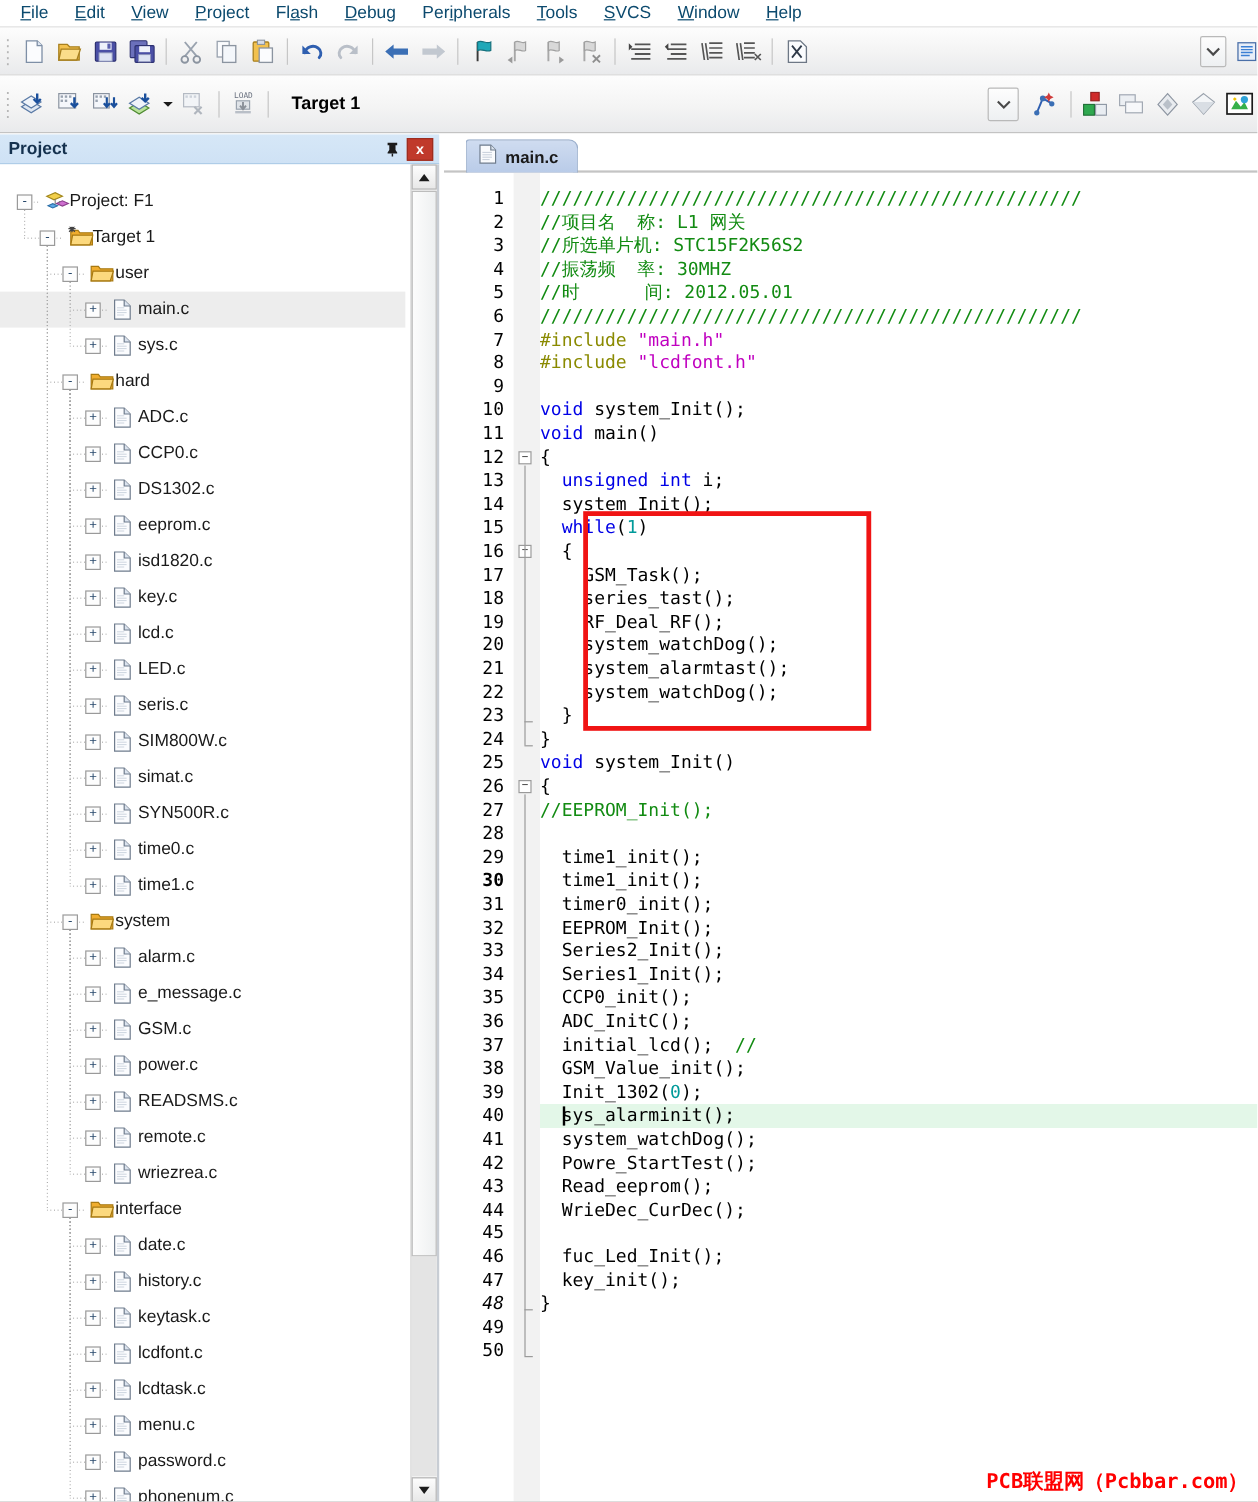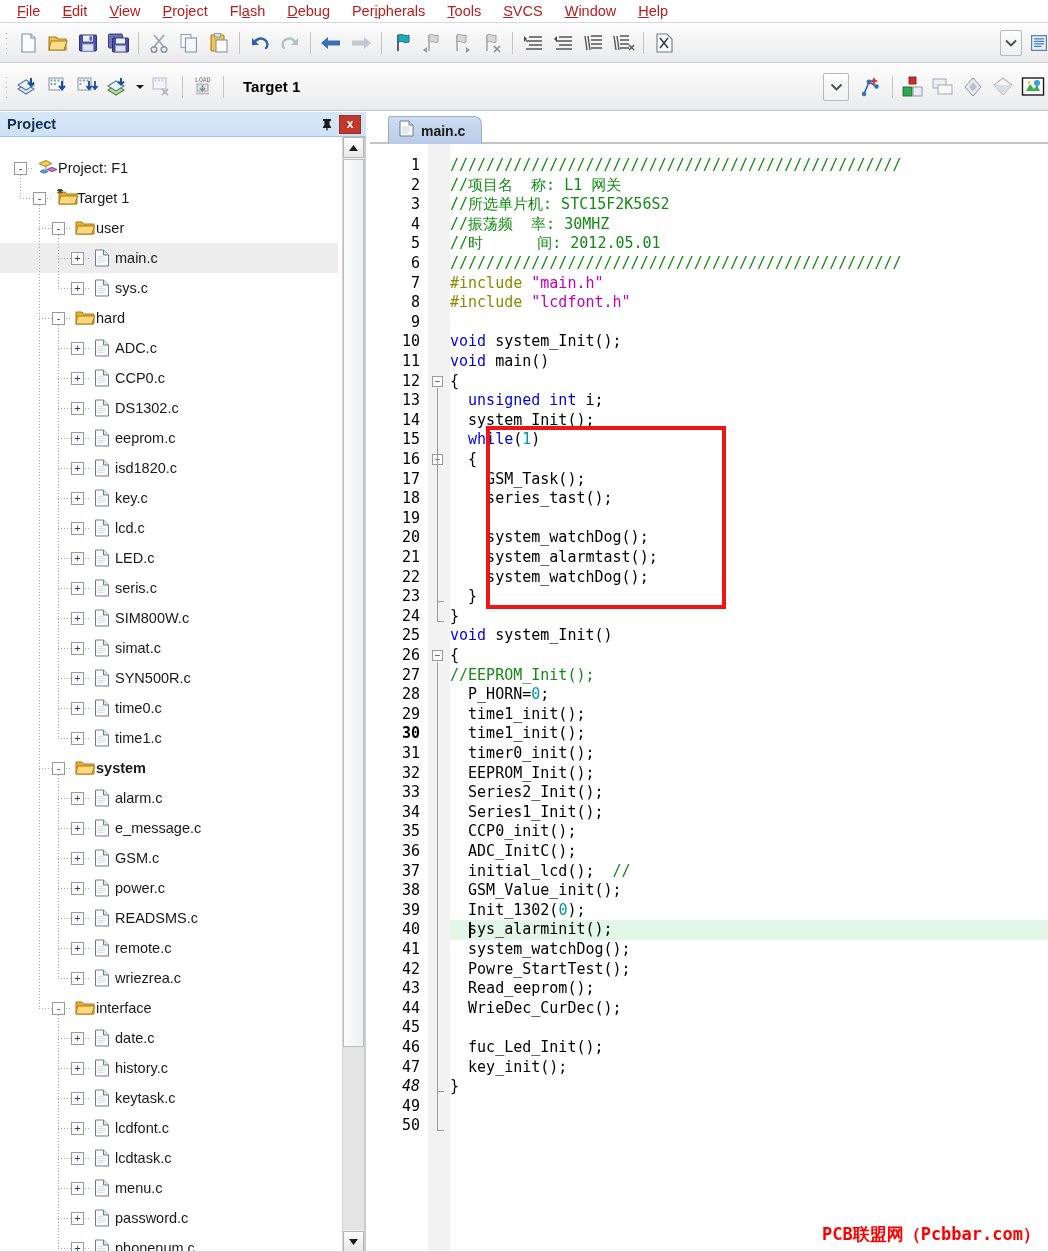--- a/index.html
+++ b/index.html
@@ -13,21 +13,21 @@
   #app { position: relative; width: 1048px; height: 1252px; background:#fff; }
 
   
   .menubar {
     position: absolute; top:0; left:0; width:1048px; height:23px;
     background:#ffffff;
     border-bottom:1px solid #d9d9d9;
     display:flex; align-items:center; padding-left:6px;
   }
   .menu-item {
-    font-size:14.5px; color:#b91c1c; padding:2px 11px; cursor:default;
+    font-size:14.5px; color:#0c4a6e; padding:2px 11px; cursor:default;
     font-family:"Liberation Sans", sans-serif; white-space:nowrap;
   }
   .menu-item .mn { text-decoration: underline; }
 
   
   .toolbar1 {
     position:absolute; top:23px; left:0; width:1048px; height:40px;
     background:linear-gradient(to bottom,#fdfdfd 0%,#f3f3f3 55%,#e9eaec 100%);
     border-bottom:1px solid #cfcfcf;
     display:flex; align-items:center;
@@ -726,21 +726,21 @@
                 </g>
               </svg></span>
             <span class="tlabel" style="position: absolute; left: 115px;">time1.c</span>
           </div>
           <div class="tnode" style="position: absolute; left: 0px; right: 0px; top: 616px;">
             <span class="expander" style="position: absolute; left: 52px;">-</span>
             <span class="ico" style="position: absolute; left: 70px; top: 6px;"><svg width="20" height="17" viewBox="0 0 20 17">
                 <path d="M1 3h6l1.6 2H19v10H1z" fill="#f0ad2e" stroke="#a87a12" stroke-width="1"></path>
                 <path d="M2.5 7h17l-2.6 8H1z" fill="#fcd97e" stroke="#a87a12" stroke-width="1"></path>
               </svg></span>
-            <span class="tlabel" style="position: absolute; left: 96px; font-weight: bold;">system</span>
+            <span class="tlabel" style="position: absolute; left: 96px;">system</span>
           </div>
           <div class="tnode" style="position: absolute; left: 0px; right: 0px; top: 646px;">
             <span class="expander" style="position: absolute; left: 71px;">+</span>
             <span class="ico" style="position: absolute; left: 89px; top: 6px;"><svg width="16" height="18" viewBox="0 0 16 18">
                 <path d="M1.5 1h8l5 5v11h-13z" fill="#fbfcfe" stroke="#6f7c8d" stroke-width="1"></path>
                 <path d="M9.5 1v5h5" fill="#dbe3ee" stroke="#6f7c8d" stroke-width="1"></path>
                 <g stroke="#cbd3de" stroke-width="0.8">
                   <path d="M3.5 7.5h6M3.5 9.5h8M3.5 11.5h8M3.5 13.5h6"></path>
                 </g>
               </svg></span>
@@ -1128,29 +1128,29 @@
           <div class="ln" style="position: absolute; left: 0px; right: 0px; top: 168.8px;">&nbsp;</div>
           <div class="ln" style="position: absolute; left: 0px; right: 0px; top: 188.4px;"><span class="kw">void</span><span> system_Init();</span></div>
           <div class="ln" style="position: absolute; left: 0px; right: 0px; top: 208px;"><span class="kw">void</span><span> main()</span></div>
           <div class="ln" style="position: absolute; left: 0px; right: 0px; top: 227.6px;"><span>{</span></div>
           <div class="ln" style="position: absolute; left: 0px; right: 0px; top: 247.2px;"><span>  </span><span class="kw">unsigned int</span><span> i;</span></div>
           <div class="ln" style="position: absolute; left: 0px; right: 0px; top: 266.8px;"><span>  system_Init();</span></div>
           <div class="ln" style="position: absolute; left: 0px; right: 0px; top: 286.4px;"><span>  </span><span class="kw">while</span><span>(</span><span class="numlit">1</span><span>)</span></div>
           <div class="ln" style="position: absolute; left: 0px; right: 0px; top: 306px;"><span>  {</span></div>
           <div class="ln" style="position: absolute; left: 0px; right: 0px; top: 325.6px;"><span>    GSM_Task();</span></div>
           <div class="ln" style="position: absolute; left: 0px; right: 0px; top: 345.2px;"><span>    series_tast();</span></div>
+          <div class="ln" style="position: absolute; left: 0px; right: 0px; top: 364.8px;"><span>    RF_Deal_RF();</span></div>
           <div class="ln" style="position: absolute; left: 0px; right: 0px; top: 384.4px;"><span>    system_watchDog();</span></div>
           <div class="ln" style="position: absolute; left: 0px; right: 0px; top: 404px;"><span>    system_alarmtast();</span></div>
           <div class="ln" style="position: absolute; left: 0px; right: 0px; top: 423.6px;"><span>    system_watchDog();</span></div>
           <div class="ln" style="position: absolute; left: 0px; right: 0px; top: 443.2px;"><span>  }</span></div>
           <div class="ln" style="position: absolute; left: 0px; right: 0px; top: 462.8px;"><span>}</span></div>
           <div class="ln" style="position: absolute; left: 0px; right: 0px; top: 482.4px;"><span class="kw">void</span><span> system_Init()</span></div>
           <div class="ln" style="position: absolute; left: 0px; right: 0px; top: 502px;"><span>{</span></div>
           <div class="ln" style="position: absolute; left: 0px; right: 0px; top: 521.6px;"><span class="cmt">//EEPROM_Init();</span></div>
-          <div class="ln" style="position: absolute; left: 0px; right: 0px; top: 541.2px;"><span>  P_HORN=</span><span class="numlit">0</span><span>;</span></div>
           <div class="ln" style="position: absolute; left: 0px; right: 0px; top: 560.8px;"><span>  time1_init();</span></div>
           <div class="ln" style="position: absolute; left: 0px; right: 0px; top: 580.4px;"><span>  time1_init();</span></div>
           <div class="ln" style="position: absolute; left: 0px; right: 0px; top: 600px;"><span>  timer0_init();</span></div>
           <div class="ln" style="position: absolute; left: 0px; right: 0px; top: 619.6px;"><span>  EEPROM_Init();</span></div>
           <div class="ln" style="position: absolute; left: 0px; right: 0px; top: 639.2px;"><span>  Series2_Init();</span></div>
           <div class="ln" style="position: absolute; left: 0px; right: 0px; top: 658.8px;"><span>  Series1_Init();</span></div>
           <div class="ln" style="position: absolute; left: 0px; right: 0px; top: 678.4px;"><span>  CCP0_init();</span></div>
           <div class="ln" style="position: absolute; left: 0px; right: 0px; top: 698px;"><span>  ADC_InitC();</span></div>
           <div class="ln" style="position: absolute; left: 0px; right: 0px; top: 717.6px;"><span>  initial_lcd();  </span><span class="cmt">//</span></div>
           <div class="ln" style="position: absolute; left: 0px; right: 0px; top: 737.2px;"><span>  GSM_Value_init();</span></div>

